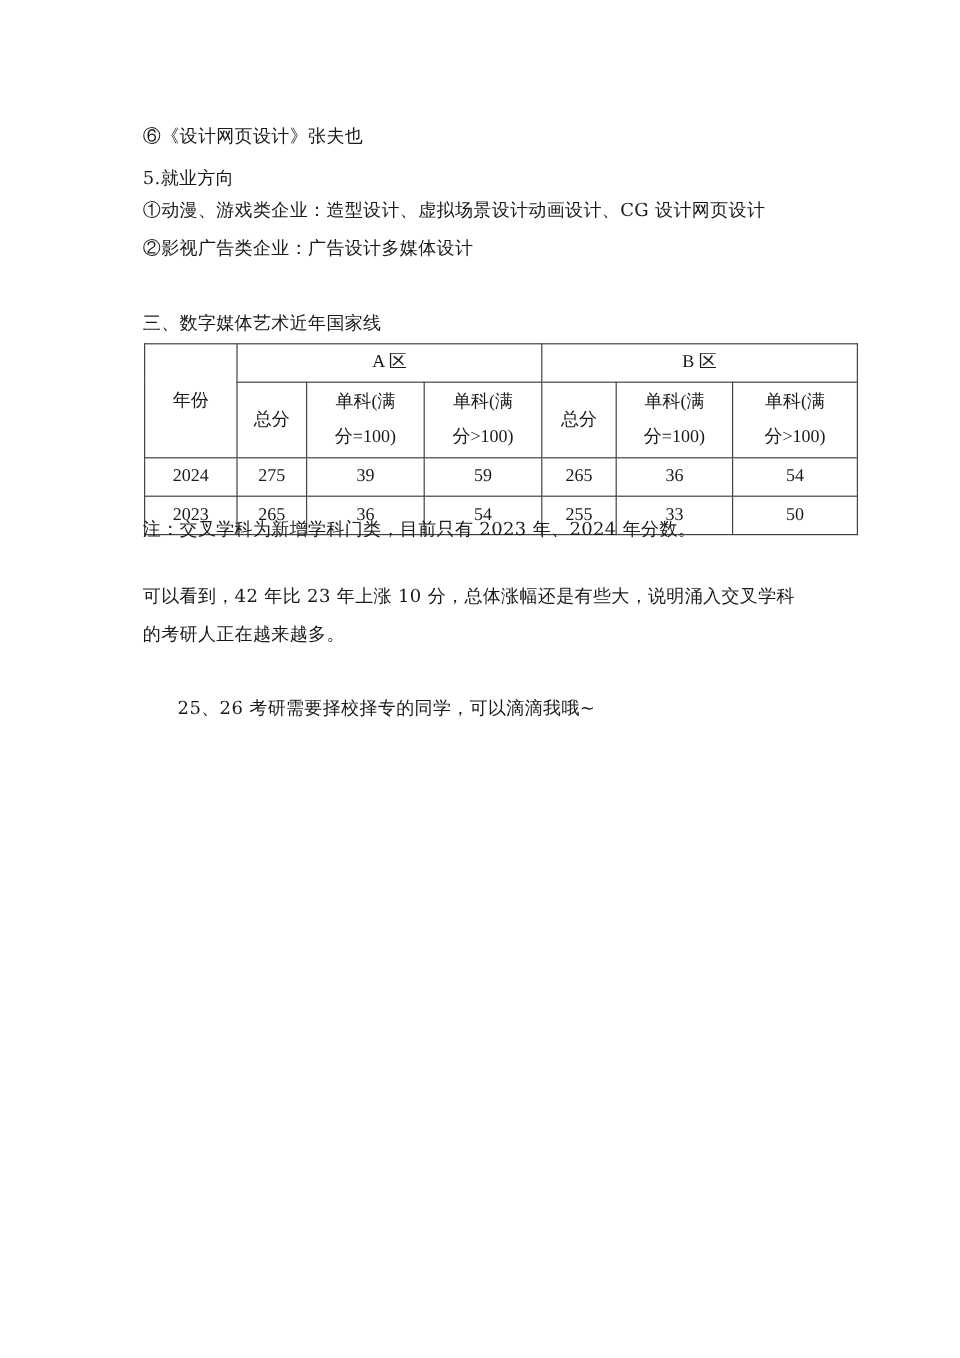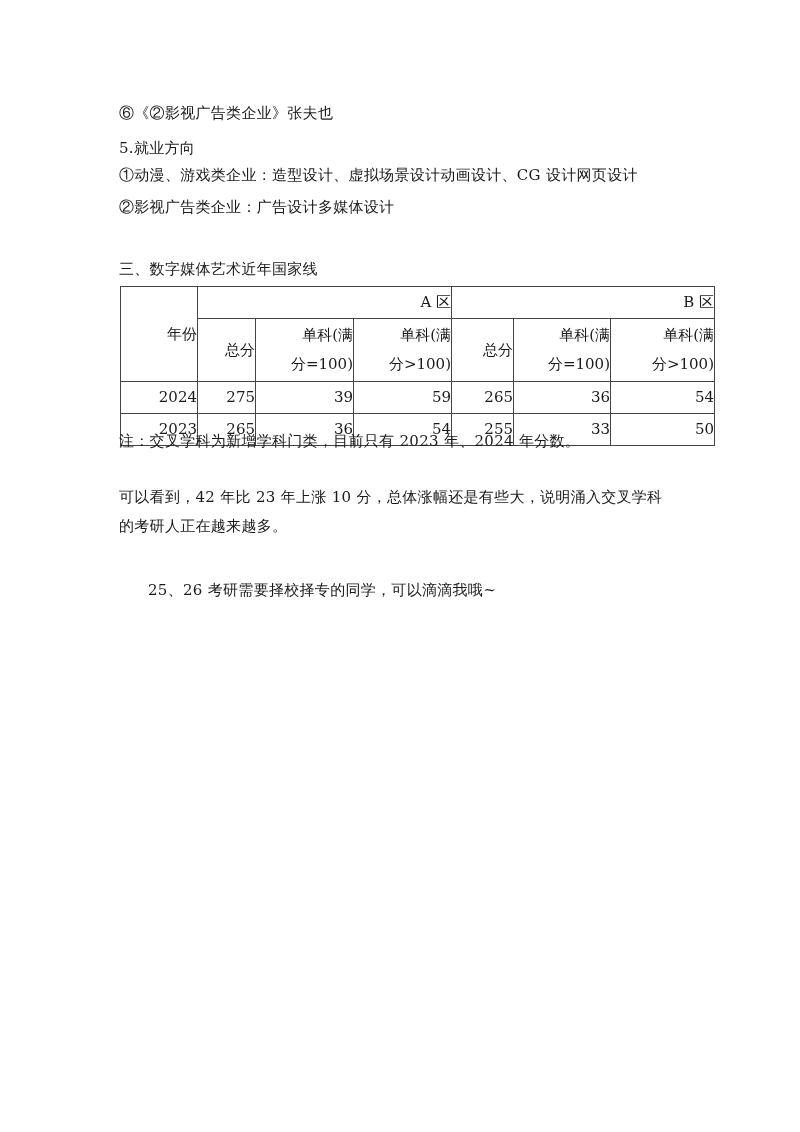--- a/index.html
+++ b/index.html
@@ -12,40 +12,40 @@
       position: absolute; left: 119px; font-size: 15px; line-height: 20px;
       white-space: nowrap; letter-spacing: 0.3px;
     }
     table.scores {
       position: absolute; left: 120px; top: 286px;
       border-collapse: collapse;
       font-size: 15px; color: #1a1a1a;
     }
     table.scores td {
       border: 1.2px solid #444;
-      text-align: right; vertical-align: middle;
-      padding: 0; line-height: 29px;
+      text-align: center; vertical-align: middle;
+      padding: 0; line-height: 29px; font-family: Liberation Serif, serif;
     }
     .c-year { width: 76px; }
     .c-total-a { width: 57px; }
     .c-s1-a { width: 97px; }
     .c-s2-a { width: 97px; }
     .c-total-b { width: 61px; }
     .c-s1-b { width: 96px; }
     .c-s2-b { width: 103px; }
     tr.h1 td { height: 31px; }
     tr.h2 td { height: 62px; }
     tr.row td { height: 31px; }
     .two-line { line-height: 29px; }
   </style>
 </head>
 <body>
 
 <div>
-  <div class="line" style="top:103px;">⑥《②影视广告类企业》张夫也</div>
+  <div class="line" style="top:103px;">⑥《设计网页设计》张夫也</div>
   <div class="line" style="top:138px;">5.就业方向</div>
   <div class="line" style="top:165px;">①动漫、游戏类企业：造型设计、虚拟场景设计动画设计、CG 设计网页设计</div>
   <div class="line" style="top:197px;">②影视广告类企业：广告设计多媒体设计</div>
 
   <div class="line" style="top:259px;">三、数字媒体艺术近年国家线</div>
 
   <table class="scores">
     <tbody>
         <tr class="h1">
       <td class="c-year" rowspan="2">年份</td>
@@ -76,16 +76,16 @@
       <td>54</td>
       <td>255</td>
       <td>33</td>
       <td>50</td>
     </tr>
   </tbody>
     </table>
 
   <div class="line" style="top:431px;">注：交叉学科为新增学科门类，目前只有 2023 年、2024 年分数。</div>
   <div class="line" style="top:487px;">可以看到，42 年比 23 年上涨 10 分，总体涨幅还是有些大，说明涌入交叉学科</div>
-  <div class="line" style="top:518px;font-family:Liberation Mono, monospace;">的考研人正在越来越多。</div>
+  <div class="line" style="top:518px;">的考研人正在越来越多。</div>
 
   <div class="line" style="top:580px;margin-left:29px;">25、26 考研需要择校择专的同学，可以滴滴我哦~</div>
 </div>
 
 </body></html>

